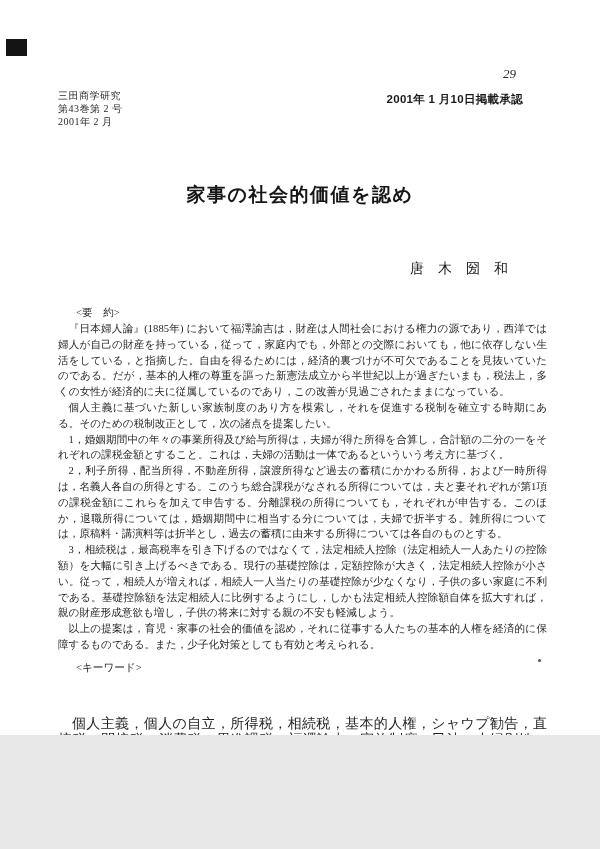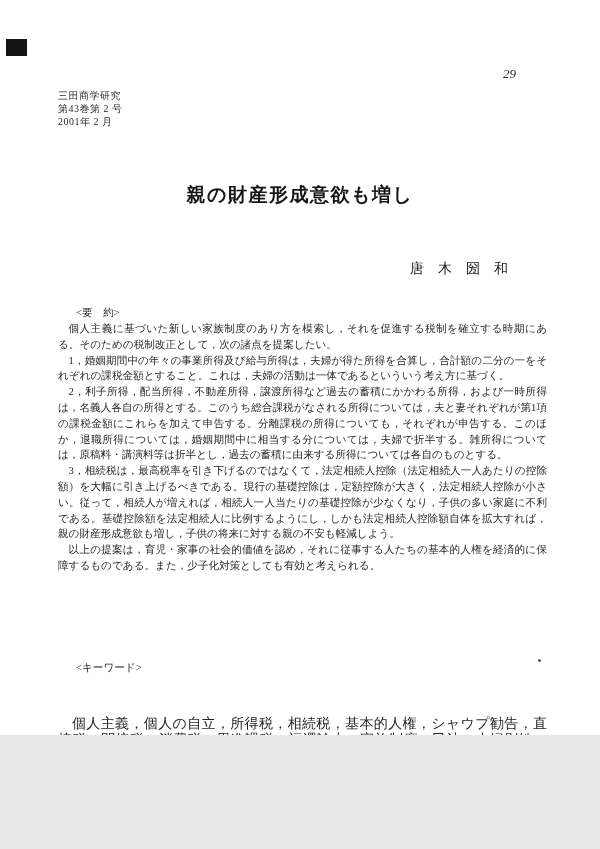--- a/index.html
+++ b/index.html
@@ -137,28 +137,30 @@
   <div class="artifact-dot"></div>
 
   <div class="page-number">29</div>
 
   <div class="journal-info">
     <div>三田商学研究</div>
     <div>第43巻第 2 号</div>
     <div>2001年 2 月</div>
   </div>
 
+  <div class="approval-note">2001年 1 月10日掲載承認</div>
 
-  <h1 class="paper-title">親の財産形成意欲も増し</h1>
+  <h1 class="paper-title">家事の社会的価値を認め</h1>
 
   <div class="author-name">唐　木　圀　和</div>
 
   <div class="abstract-heading">&lt;要　約&gt;</div>
 
   <div class="abstract-body">
+    <p>『日本婦人論』(1885年) において福澤諭吉は，財産は人間社会における権力の源であり，西洋では婦人が自己の財産を持っている，従って，家庭内でも，外部との交際においても，他に依存しない生活をしている，と指摘した。自由を得るためには，経済的裏づけが不可欠であることを見抜いていたのである。だが，基本的人権の尊重を謳った新憲法成立から半世紀以上が過ぎたいまも，税法上，多くの女性が経済的に夫に従属しているのであり，この改善が見過ごされたままになっている。</p>
     <p>個人主義に基づいた新しい家族制度のあり方を模索し，それを促進する税制を確立する時期にある。そのための税制改正として，次の諸点を提案したい。</p>
     <p>1，婚姻期間中の年々の事業所得及び給与所得は，夫婦が得た所得を合算し，合計額の二分の一をそれぞれの課税金額とすること。これは，夫婦の活動は一体であるといういう考え方に基づく。</p>
     <p>2，利子所得，配当所得，不動産所得，譲渡所得など過去の蓄積にかかわる所得，および一時所得は，名義人各自の所得とする。このうち総合課税がなされる所得については，夫と妻それぞれが第1項の課税金額にこれらを加えて申告する。分離課税の所得についても，それぞれが申告する。このほか，退職所得については，婚姻期間中に相当する分については，夫婦で折半する。雑所得については，原稿料・講演料等は折半とし，過去の蓄積に由来する所得については各自のものとする。</p>
     <p>3，相続税は，最高税率を引き下げるのではなくて，法定相続人控除（法定相続人一人あたりの控除額）を大幅に引き上げるべきである。現行の基礎控除は，定額控除が大きく，法定相続人控除が小さい。従って，相続人が増えれば，相続人一人当たりの基礎控除が少なくなり，子供の多い家庭に不利である。基礎控除額を法定相続人に比例するようにし，しかも法定相続人控除額自体を拡大すれば，親の財産形成意欲も増し，子供の将来に対する親の不安も軽減しよう。</p>
     <p>以上の提案は，育児・家事の社会的価値を認め，それに従事する人たちの基本的人権を経済的に保障するものである。また，少子化対策としても有効と考えられる。</p>
   </div>
 
   <div class="keywords-heading">&lt;キーワード&gt;</div>
 
   <div class="keywords-body">個人主義，個人の自立，所得税，相続税，基本的人権，シャウプ勧告，直接税，間接税，消費税，累進課税，福澤諭吉，家族制度，民法，夫婦別姓，専業主婦，育児，アメリカ，占領政策，機会費用，法定相続人控除</div>

